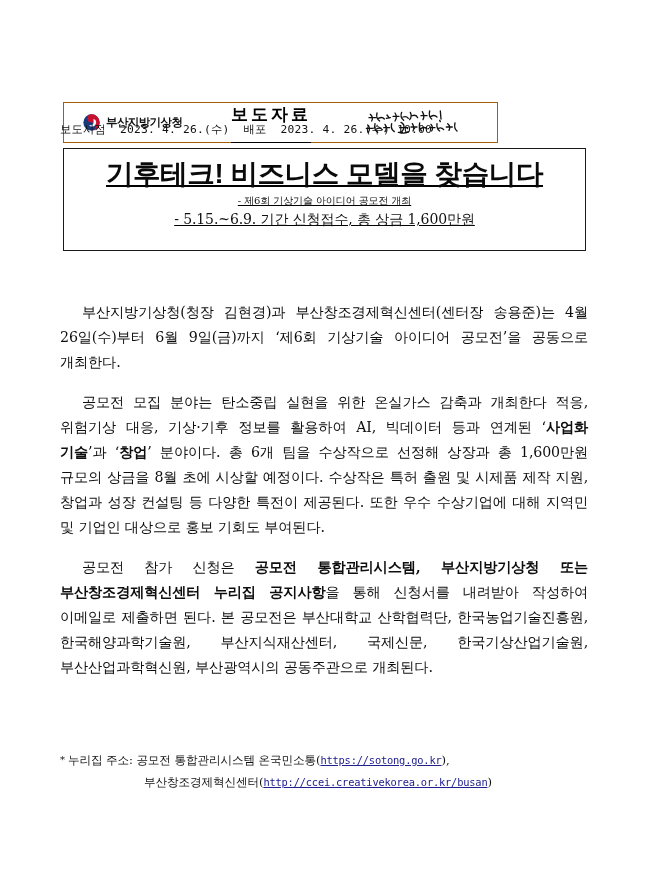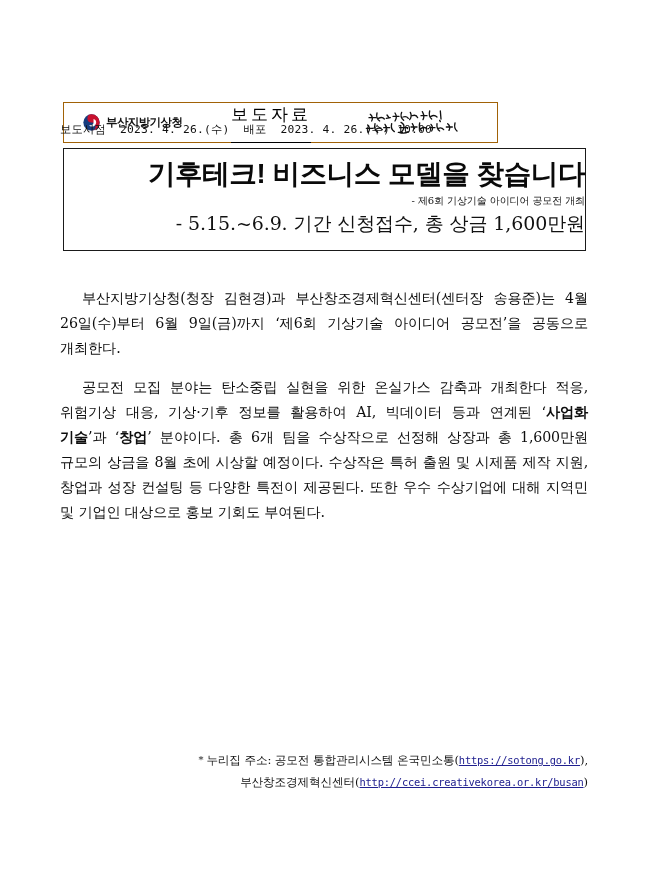--- a/index.html
+++ b/index.html
@@ -61,21 +61,21 @@
     white-space: nowrap;
   }
   .header-center {
     flex: 1 1 auto;
     text-align: center;
     padding-right: 36px;
   }
   .doc-kind {
     font-family: "DejaVu Serif", "Liberation Serif", serif;
     font-size: 17px;
-    font-weight: 400;
+    font-weight: 700;
     letter-spacing: 3px;
     border-bottom: 1px solid #000;
     padding-bottom: 16px;
     display: inline-block;
     white-space: nowrap;
   }
   .header-right {
     width: 140px;
     flex: 0 0 auto;
     padding-right: 10px;
@@ -102,22 +102,23 @@
 
   
   .title-box {
     position: absolute;
     left: 63px;
     top: 148px;
     width: 523px;
     height: 103px;
     border: 1px solid #1a1a1a;
     box-sizing: border-box;
-    text-align: right;
+    text-align: center;
     padding-top: 9px;
+    text-decoration: underline;
   }
   .headline {
     font-family: "Liberation Sans", "DejaVu Sans", sans-serif;
     font-size: 27.5px;
     font-weight: 700;
     letter-spacing: -0.4px;
     line-height: 1.18;
     color: #0a0a0a;
     white-space: nowrap;
   }
@@ -125,36 +126,36 @@
     font-family: "DejaVu Serif", "Liberation Serif", serif;
     font-size: 10px;
     line-height: 1.55;
     letter-spacing: -0.1px;
     color: #111;
     margin-top: 3px;
     white-space: nowrap;
   }
   .subhead2 {
     font-family: "DejaVu Serif", "Liberation Serif", serif;
-    font-size: 19px;
+    font-size: 14px;
     line-height: 1.55;
     letter-spacing: -0.1px;
     color: #111;
     white-space: nowrap;
   }
 
   
   .body-area {
     position: absolute;
     left: 60px;
     top: 285px;
     width: 528px;
   }
   p.para {
-    margin: 1px 0 14px 0;
+    margin: 15px 0 14px 0;
     font-family: "DejaVu Serif", "Liberation Serif", serif;
     font-size: 14.2px;
     line-height: 25px;
     text-align: justify;
     text-justify: inter-character;
     text-indent: 22px;
     letter-spacing: -0.15px;
     color: #0d0d0d;
     word-break: keep-all;
   }
@@ -165,21 +166,21 @@
     position: absolute;
     left: 60px;
     top: 749px;
     width: 528px;
     font-family: "DejaVu Serif", "Liberation Serif", serif;
     font-size: 11.6px;
     line-height: 22px;
     color: #111;
     letter-spacing: -0.1px;
   }
-  .fn-line { white-space: nowrap; text-align: right; }
+  .fn-line { white-space: nowrap; }
   .fn-mark { font-size: 10px; vertical-align: 1px; padding-right: 3px; }
   .fn-indent { display: inline-block; width: 84px; }
   .url {
     font-family: "DejaVu Sans Mono", "Liberation Mono", monospace;
     font-size: 10.4px;
     color: #20208f;
     text-decoration: underline;
     letter-spacing: -0.2px;
   }
 </style>
@@ -233,20 +234,21 @@
     <div class="subhead2">- 5.15.~6.9. 기간 신청접수, 총 상금 1,600만원</div>
   </div>
 
   <div class="body-area">
 
     <p class="para"><span>부산지방기상청(청장 김현경)과 부산창조경제혁신센터(센터장 송용준)는 4월 26일(수)부터 6월 9일(금)까지 ‘제6회 기상기술 아이디어 공모전’을 공동으로 개최한다.</span></p>
 
 
     <p class="para"><span>공모전 모집 분야는 탄소중립 실현을 위한 온실가스 감축과 개최한다 적응, 위험기상 대응, 기상·기후 정보를 활용하여 AI, 빅데이터 등과 연계된 ‘</span><b>사업화 기술</b><span>’과 ‘</span><b>창업</b><span>’ 분야이다. 총 6개 팀을 수상작으로 선정해 상장과 총 1,600만원 규모의 상금을 8월 초에 시상할 예정이다. 수상작은 특허 출원 및 시제품 제작 지원, 창업과 성장 컨설팅 등 다양한 특전이 제공된다. 또한 우수 수상기업에 대해 지역민 및 기업인 대상으로 홍보 기회도 부여된다.</span></p>
 
+    <p class="para"><span>공모전 참가 신청은 </span><b>공모전 통합관리시스템, 부산지방기상청 또는 부산창조경제혁신센터 누리집 공지사항</b><span>을 통해 신청서를 내려받아 작성하여 이메일로 제출하면 된다. 본 공모전은 부산대학교 산학협력단, 한국농업기술진흥원, 한국해양과학기술원, 부산지식재산센터, 국제신문, 한국기상산업기술원, 부산산업과학혁신원, 부산광역시의 공동주관으로 개최된다.</span></p>
 
   </div>
 
   <div class="footnote">
 
     <div class="fn-line"><span class="fn-mark">*</span><span>누리집 주소:</span>&nbsp;<span>공모전 통합관리시스템 온국민소통(</span><span class="url">https://sotong.go.kr</span><span>),</span></div>
 
 
     <div class="fn-line"><span class="fn-indent"></span><span>부산창조경제혁신센터(</span><span class="url">http://ccei.creativekorea.or.kr/busan</span><span>)</span></div>
 

